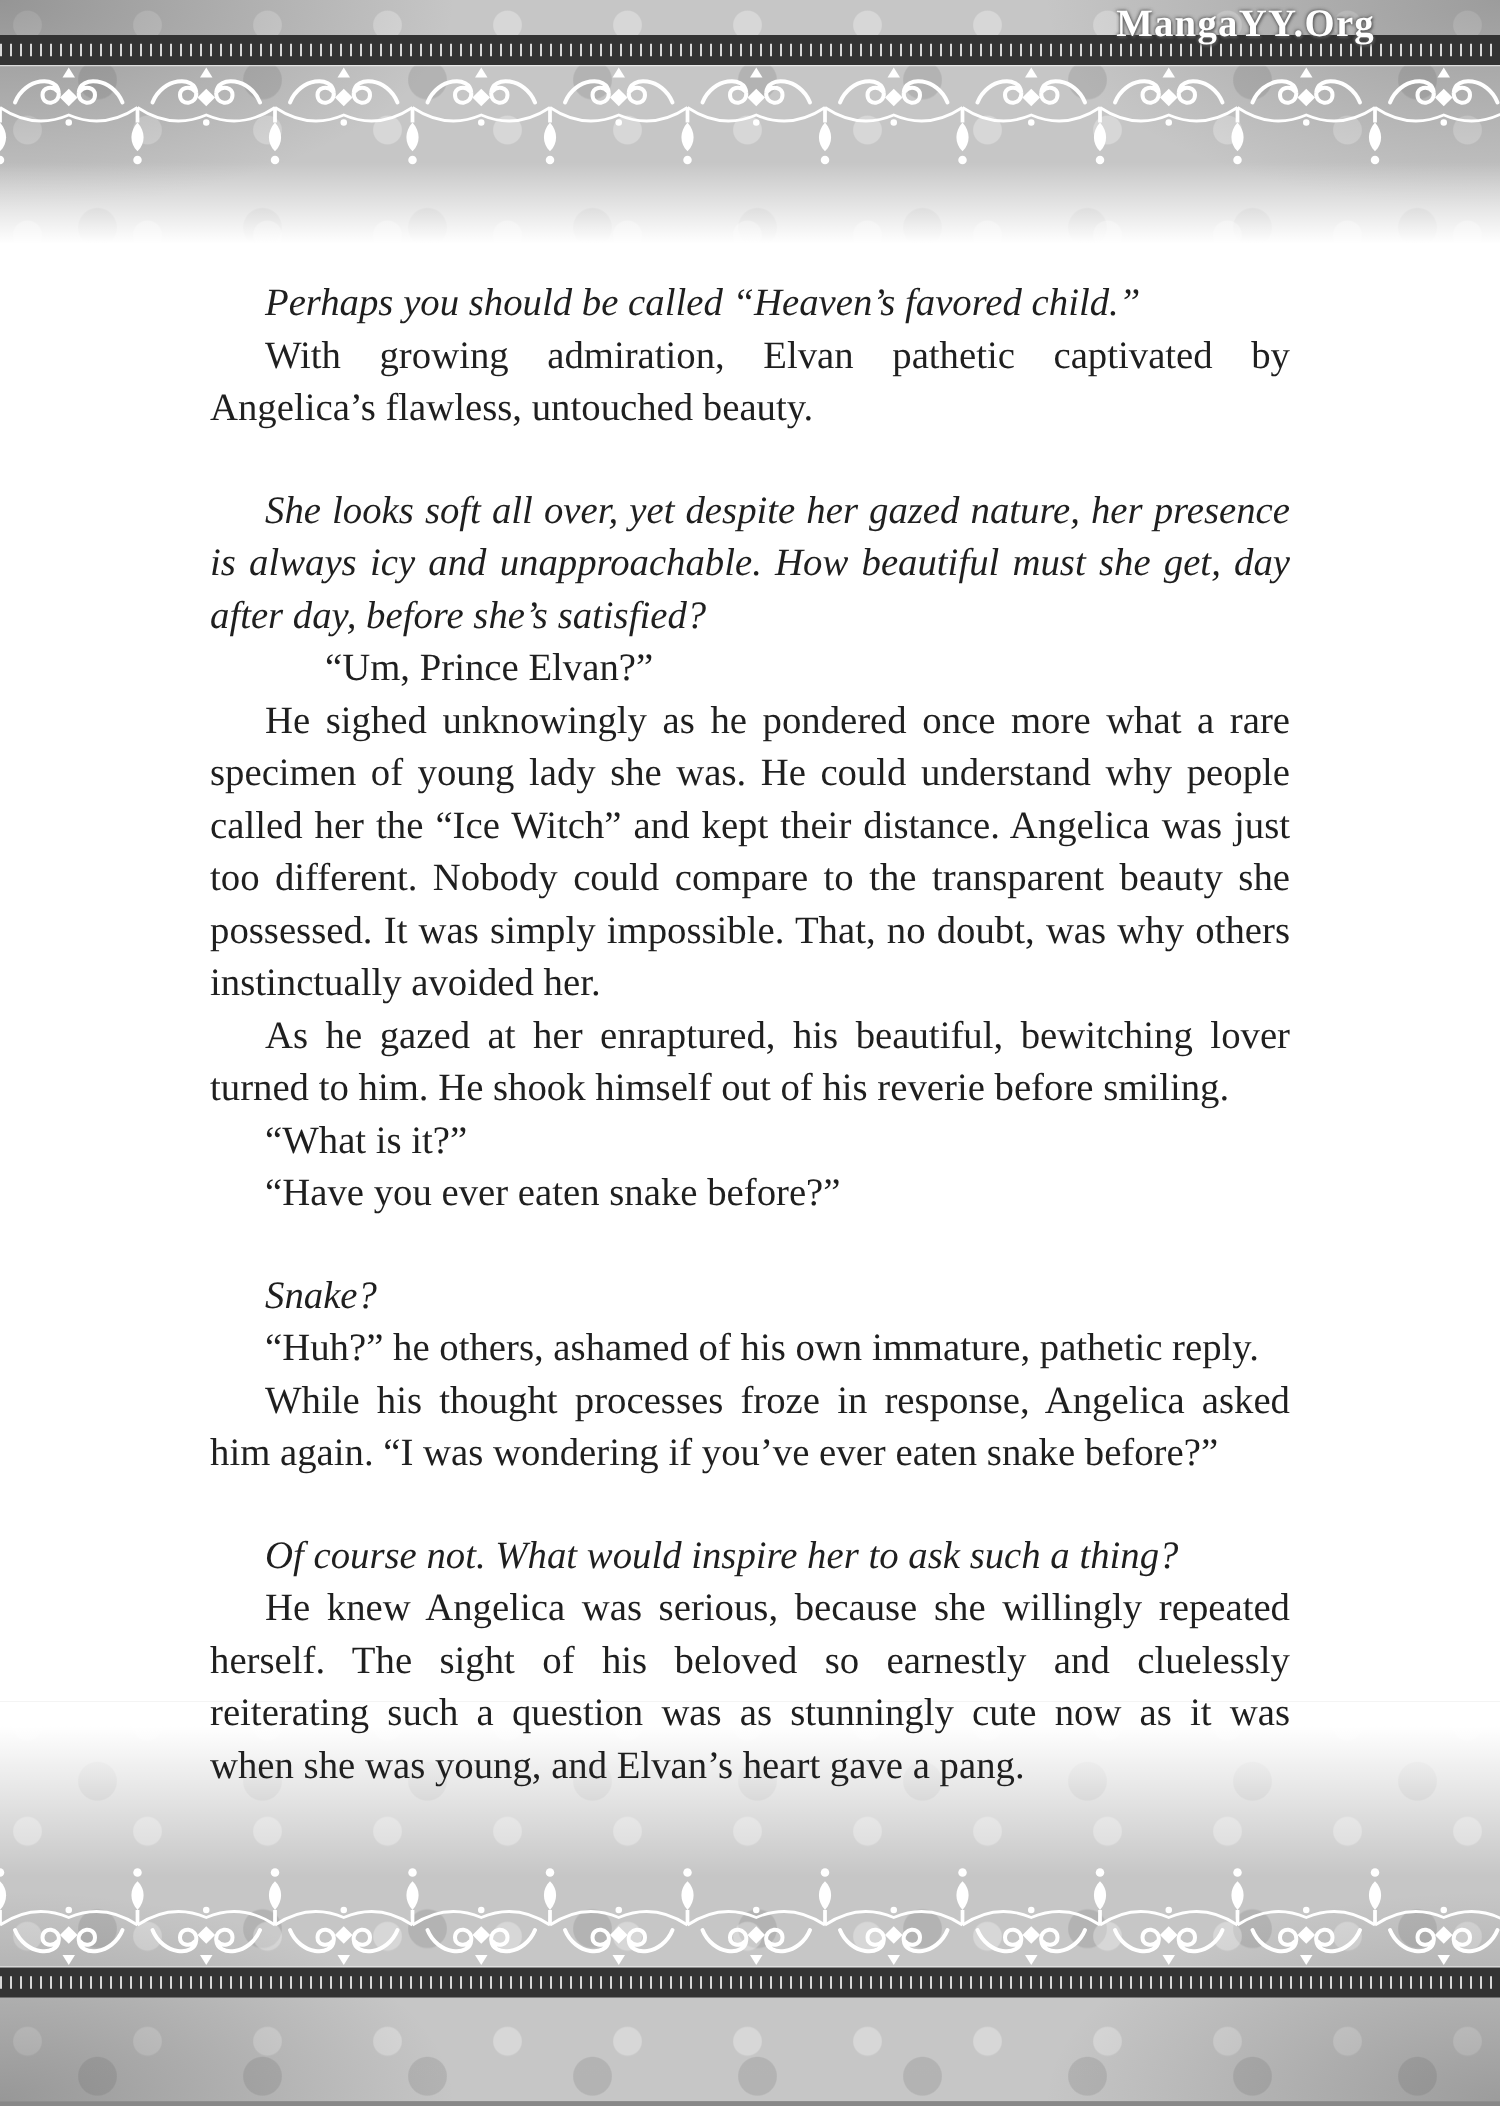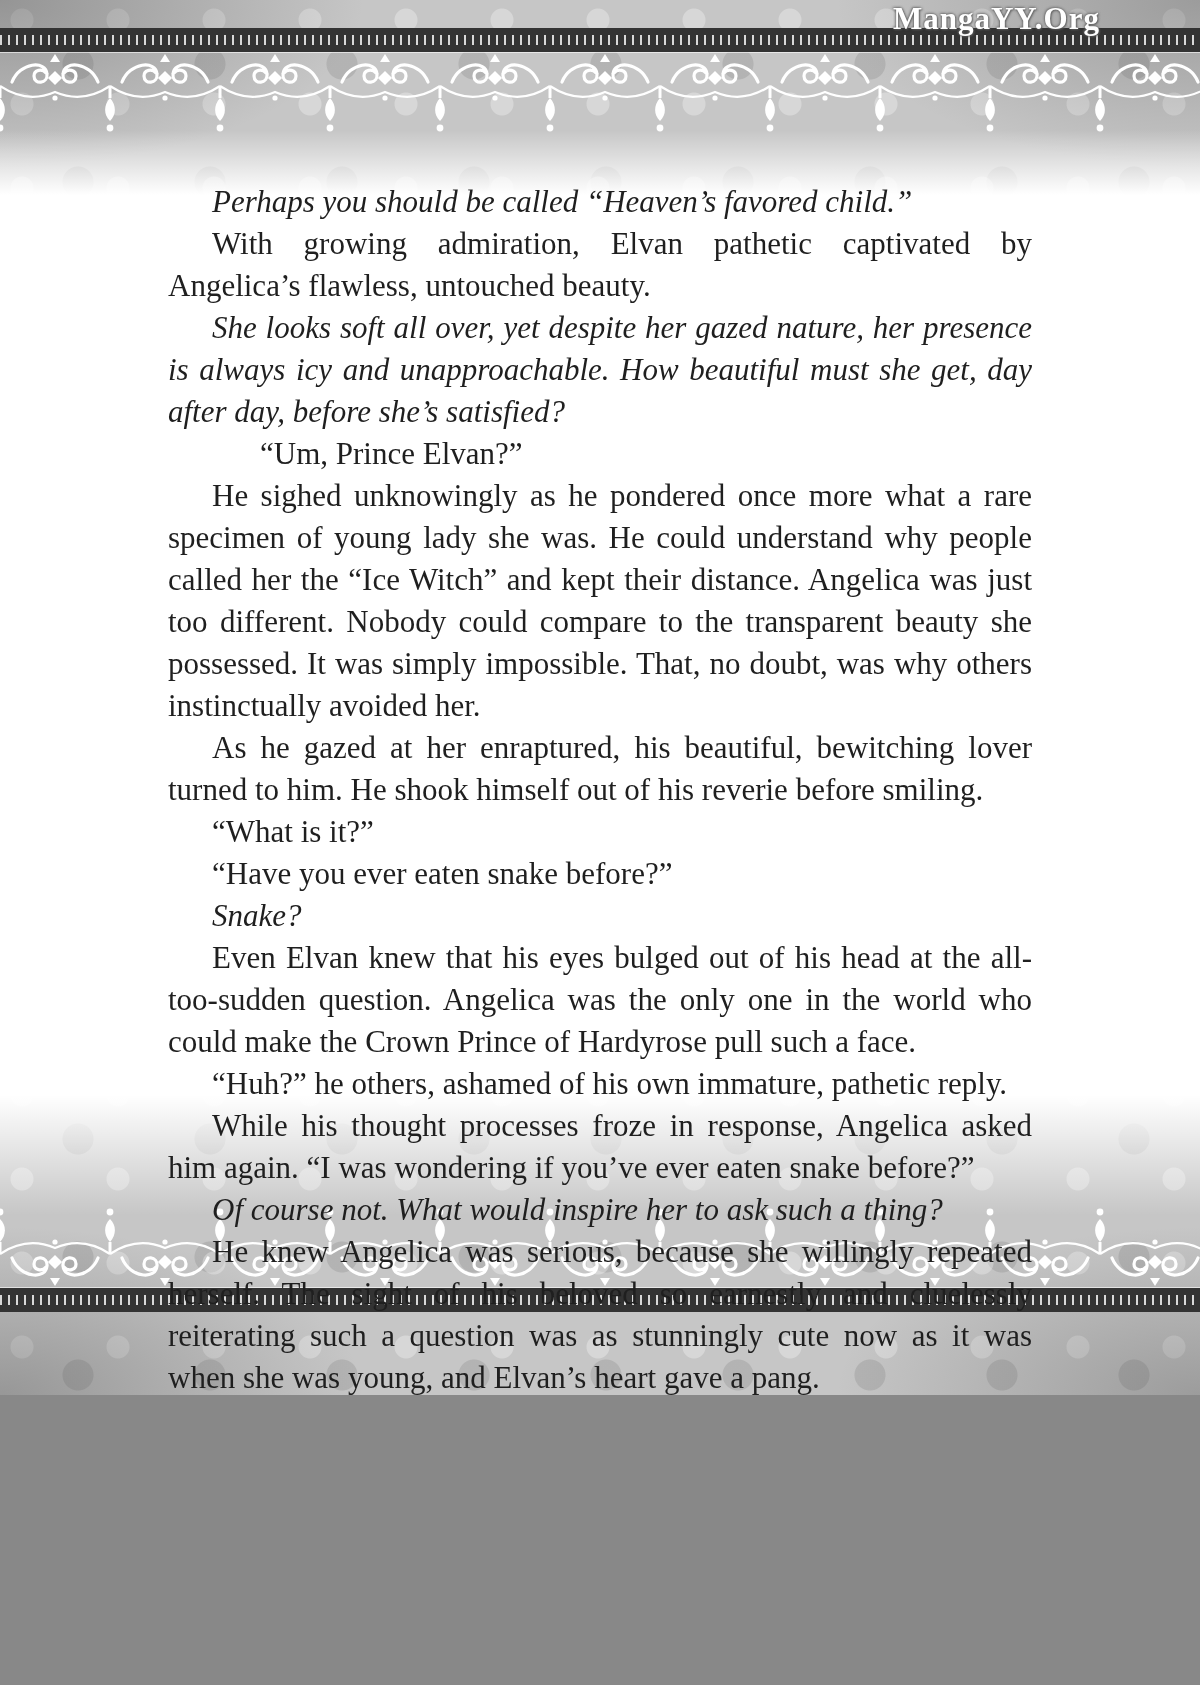--- a/index.html
+++ b/index.html
@@ -7,21 +7,21 @@
     --page-white:#ffffff;
     --ornament-white:#ffffff;
     --strip-dark:#333333;
     --text-color:#1f1f1f;
     --watermark-color:#ffffff;
   }
   html,body{margin:0;padding:0;}
   body{background:#888;}
   .stage{
     position:relative;
-    width:1200px;height:1395px;
+    width:1200px;height:1681px;
     margin:0 auto;
     background:var(--page-white);
     overflow:hidden;
     font-family:"Liberation Serif","DejaVu Serif",serif;
   }
 
   
   .bg-top,.bg-bottom{
     position:absolute;left:0;width:100%;
     background-color:var(--background-gray);
@@ -76,21 +76,21 @@
   .text-block{
     position:absolute;top:181px;left:168px;width:864px;
     font-size:31px;line-height:42px;color:var(--text-color);
     z-index:3;
     hyphens:auto;-webkit-hyphens:auto;
   }
   .para{
     margin:0;text-indent:44px;text-align:justify;
   }
   .para.indent2{text-indent:92px;}
-  .para.italic{font-style:italic;}
+  .para.italic{font-style:italic;margin-top:40px;}
 </style>
 </head>
 <body>
 
 <div class="stage">
 
   <div class="bg-top"></div>
   <div class="bg-bottom"></div>
 
   <div class="ornament ornament-top">
@@ -128,21 +128,20 @@
   <div class="text-block">
     <p class="para italic">Perhaps you should be called “Heaven’s favored child.”</p>
     <p class="para">With growing admiration, Elvan pathetic captivated by Angelica’s flawless, untouched beauty.</p>
     <p class="para italic">She looks soft all over, yet despite her gazed nature, her presence is always icy and unapproachable. How beautiful must she get, day after day, before she’s satisfied?</p>
     <p class="para indent2">“Um, Prince Elvan?”</p>
     <p class="para">He sighed unknowingly as he pondered once more what a rare specimen of young lady she was. He could understand why people called her the “Ice Witch” and kept their distance. Angelica was just too different. Nobody could compare to the transparent beauty she possessed. It was simply impossible. That, no doubt, was why others instinctually avoided her.</p>
     <p class="para">As he gazed at her enraptured, his beautiful, bewitching lover turned to him. He shook himself out of his reverie before smiling.</p>
     <p class="para">“What is it?”</p>
     <p class="para">“Have you ever eaten snake before?”</p>
     <p class="para italic">Snake?</p>
-    <p class="para">Even Elvan knew that his eyes bulged out of his head at the all-too-sudden question. Angelica was the only one in the world who could make the Crown Prince of Hardyrose pull such a face.</p>
     <p class="para">“Huh?” he others, ashamed of his own immature, pathetic reply.</p>
     <p class="para">While his thought processes froze in response, Angelica asked him again. “I was wondering if you’ve ever eaten snake before?”</p>
     <p class="para italic">Of course not. What would inspire her to ask such a thing?</p>
     <p class="para">He knew Angelica was serious, because she willingly repeated herself. The sight of his beloved so earnestly and cluelessly reiterating such a question was as stunningly cute now as it was when she was young, and Elvan’s heart gave a pang.</p>
   </div>
 
   <div class="ornament ornament-bottom">
     <div class="tick-strip"></div>
     <svg class="lace" width="1200" height="84" viewBox="0 0 1200 84" xmlns="http://www.w3.org/2000/svg">
       <defs>

